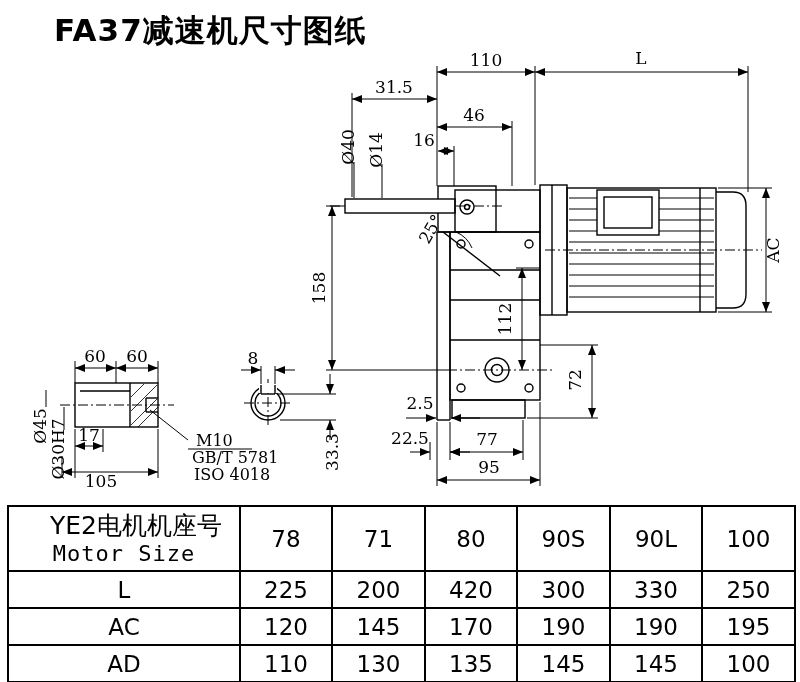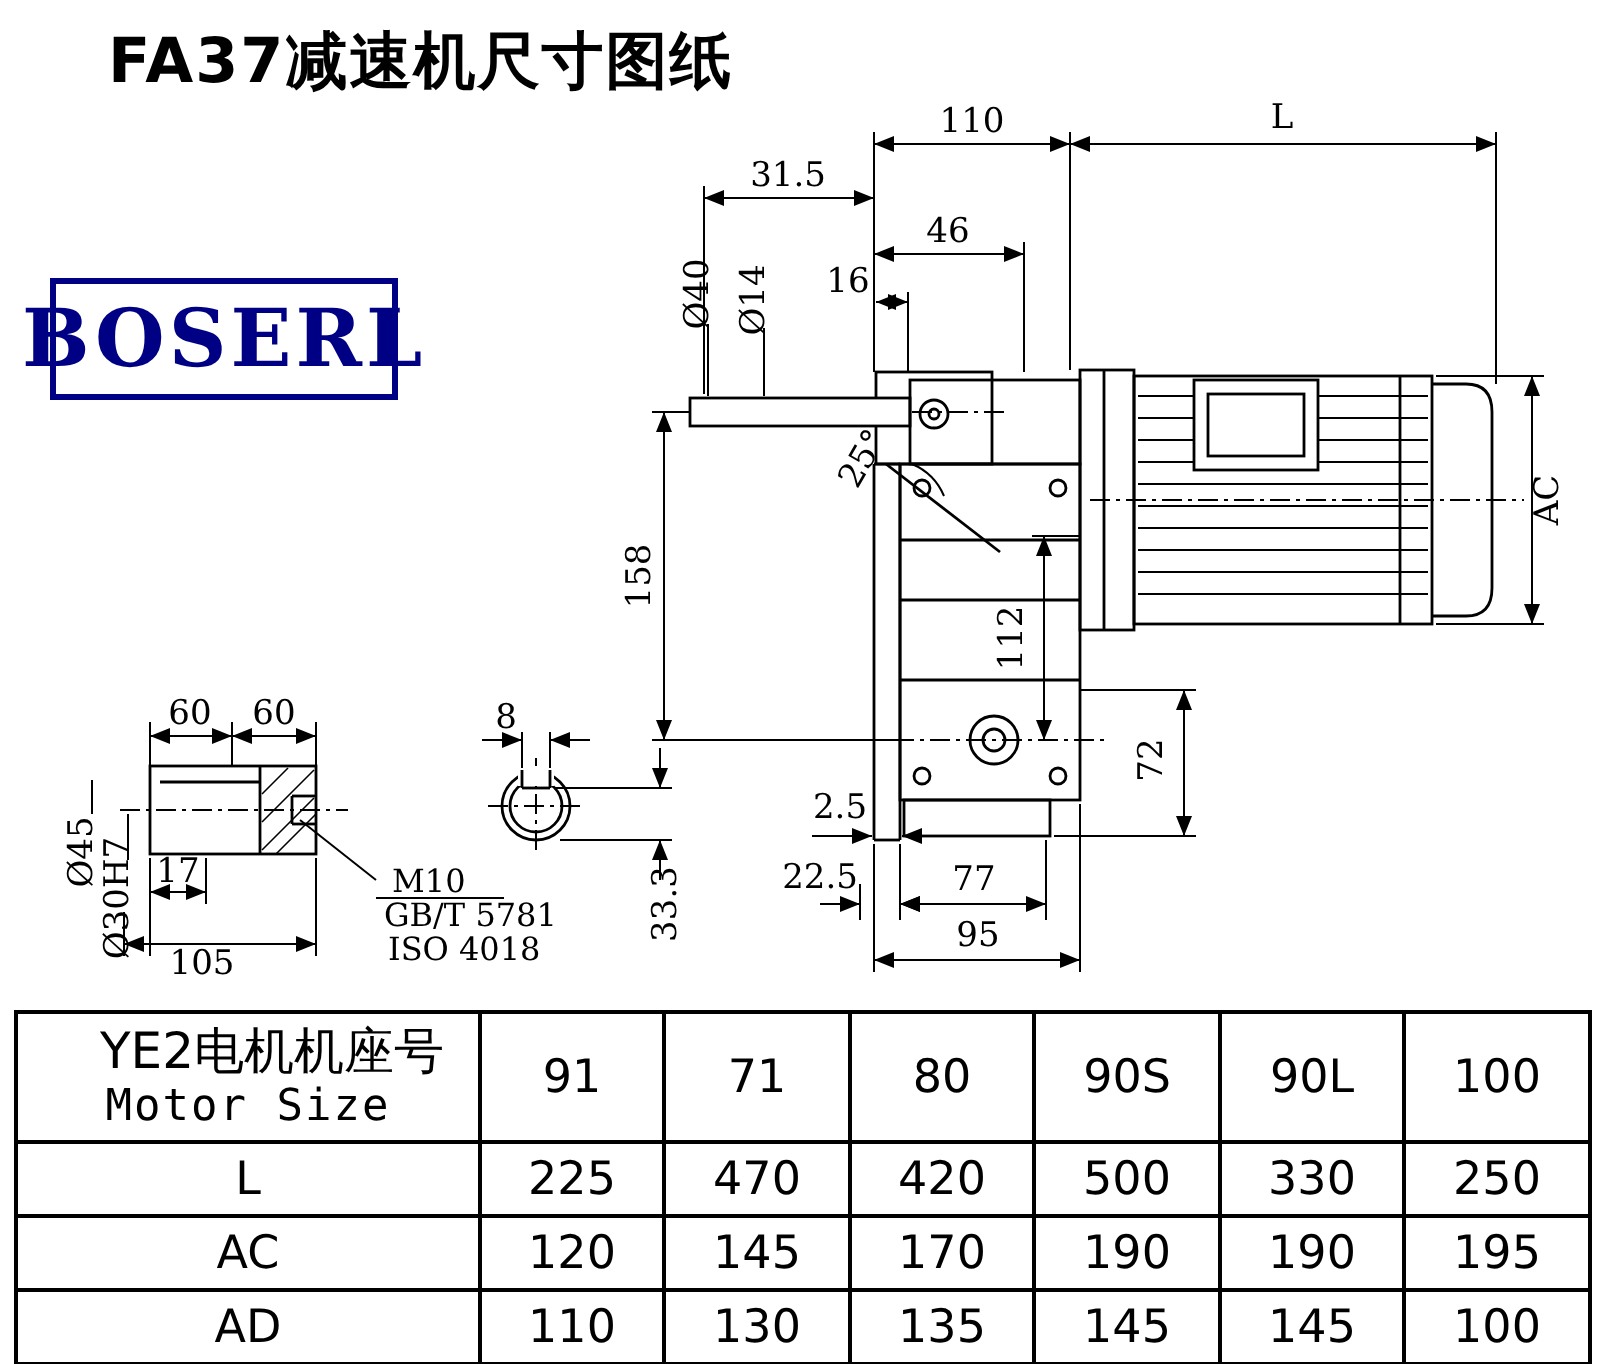--- a/index.html
+++ b/index.html
@@ -46,23 +46,20 @@
   .hdr-zh { font-size:25px; line-height:1.2;margin-left:24px; }
   .hdr-en { font-size:22px; font-family:"DejaVu Sans Mono", monospace; letter-spacing:1px;text-align:center; }
 </style>
 </head>
 <body>
 
 <div class="page">
 
   <div class="title">FA37减速机尺寸图纸</div>
 
-  <div class="logo">
-    <span>BOSERL</span>
-  </div>
 
   <svg class="drawing" width="800" height="505" viewBox="0 0 800 505">
     <defs>
       <marker id="arr" viewBox="0 0 10 8" refX="10" refY="4" markerWidth="10" markerHeight="8" orient="auto-start-reverse">
         <path d="M0,0 L10,4 L0,8 z" fill="#000"></path>
       </marker>
     </defs>
 
     <g>
 
@@ -272,33 +269,33 @@
         <col style="width:93px">
         <col style="width:92px">
         <col style="width:93px">
     </colgroup>
     <tbody>
       <tr class="r-hdr">
         <td>
           <div class="hdr-zh">YE2电机机座号</div>
           <div class="hdr-en">Motor Size</div>
         </td>
-        <td>91</td>
+        <td>78</td>
         <td>71</td>
         <td>80</td>
         <td>90S</td>
         <td>90L</td>
         <td>100</td>
       </tr>
       <tr class="r-data">
         <td>L</td>
         <td>225</td>
-        <td>470</td>
+        <td>200</td>
         <td>420</td>
-        <td>500</td>
+        <td>300</td>
         <td>330</td>
         <td>250</td>
       </tr>
       <tr class="r-data">
         <td>AC</td>
         <td>120</td>
         <td>145</td>
         <td>170</td>
         <td>190</td>
         <td>190</td>

